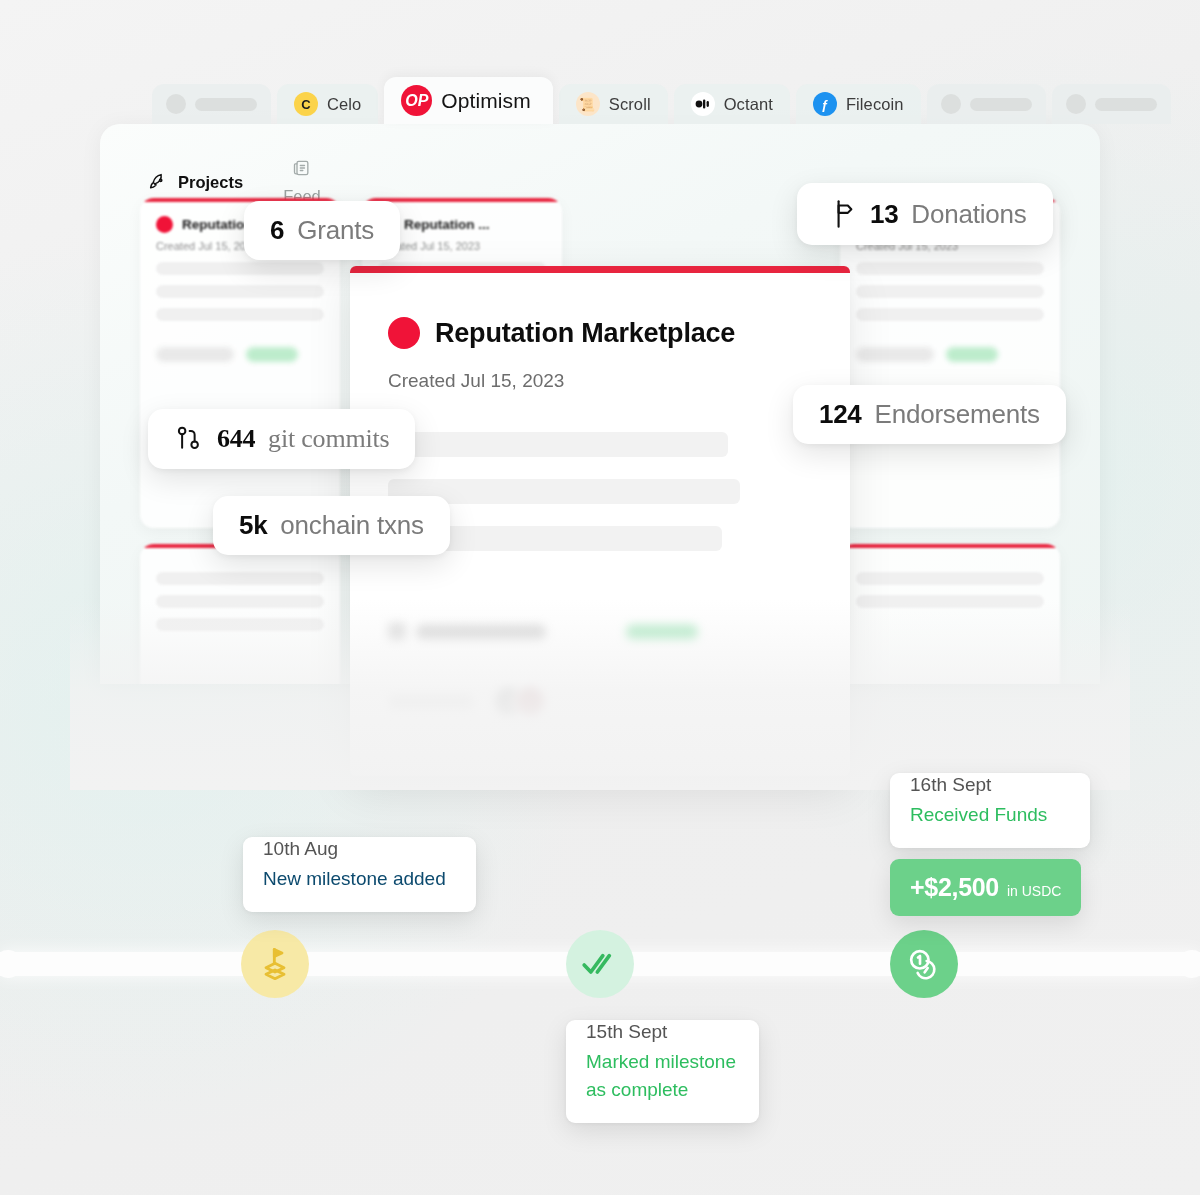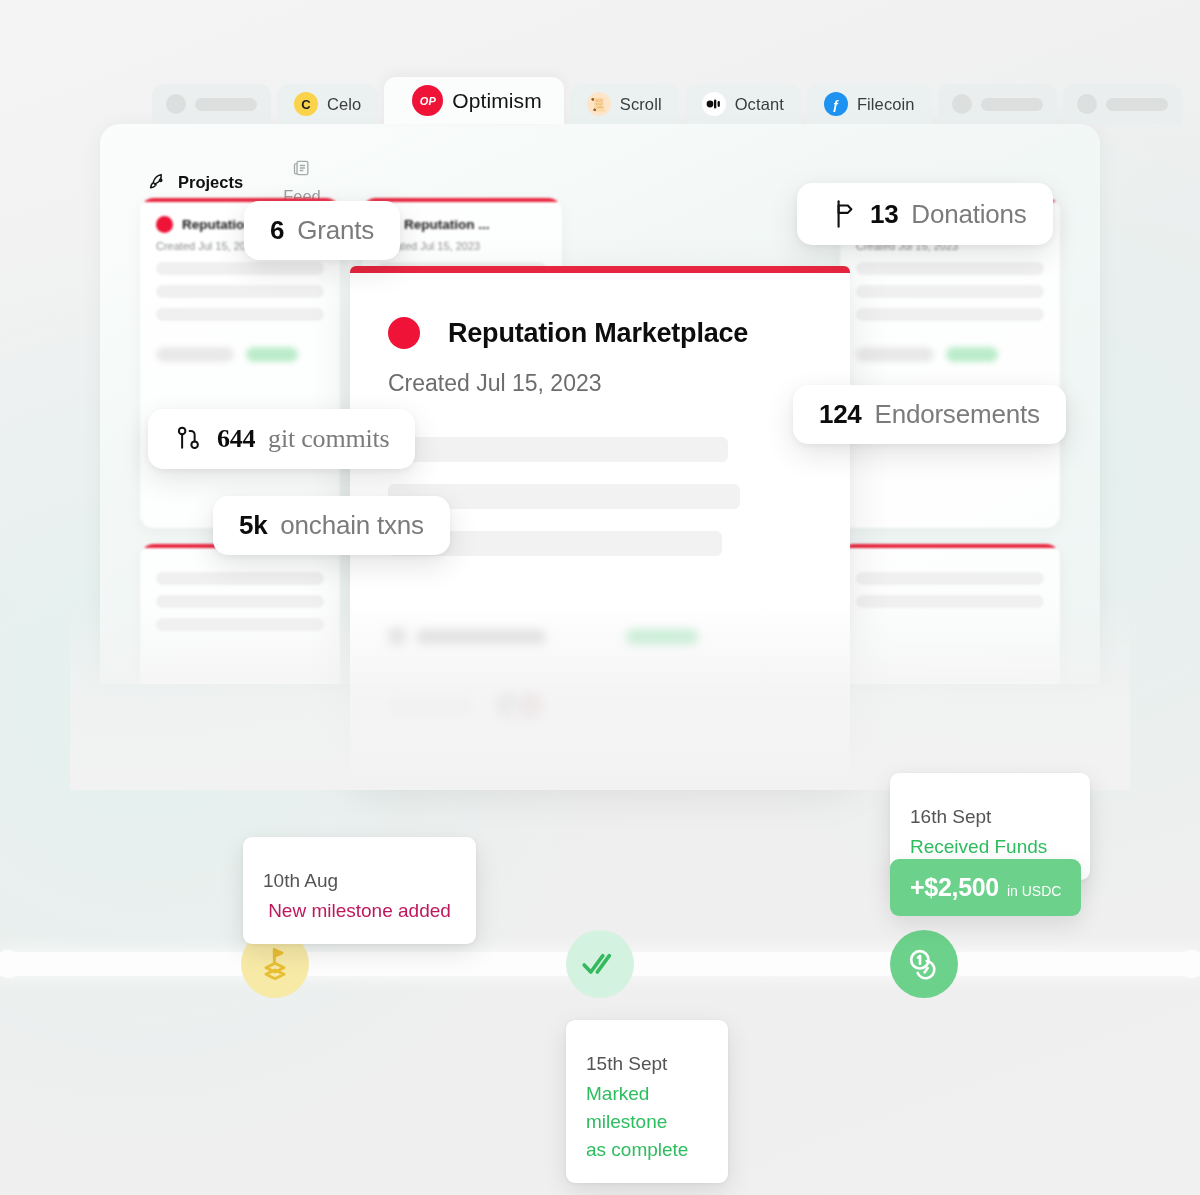--- a/index.html
+++ b/index.html
@@ -42,21 +42,21 @@
     height: 47px;
     background: #fbfcfc;
     padding: 0 22px 0 17px;
     font-size: 21px; font-weight: 400; color: #141414;
     box-shadow: 0 -3px 12px rgba(0,0,0,0.045);
     z-index: 3;
   }
   .tabicon { width: 24px; height: 24px; border-radius: 50%; flex: none;
     display: flex; align-items: center; justify-content: center;
     font-size: 11px; font-weight: 700; color: #fff; }
-  .tab.active .tabicon { width: 31px; height: 31px; font-size: 11px; margin-left: 11px; }
+  .tab.active .tabicon { width: 31px; height: 31px; font-size: 16px; }
   .ic-celo { background: #fbd34a; color: #1c1c1c; font-weight: 800; font-size: 13px; }
   .ic-op { background: #f01338; font-style: italic; }
   .ic-scroll { background: #fce5c8; color: #8a5a2b; font-size: 13px; }
   .ic-octant { background: #ffffff; color: #111; font-size: 13px; }
   .ic-fil { background: #1d92f0; font-size: 13px; }
   .ghost-dot { width: 20px; height: 20px; border-radius: 50%; background: #dcdfde; flex: none; }
   .ghost-bar { width: 62px; height: 13px; border-radius: 7px; background: #dcdfde; }
 
   
   #appwin {
@@ -108,24 +108,24 @@
     position: absolute; left: 350px; top: 266px;
     width: 500px; height: 510px;
     background: #ffffff;
     border-radius: 6px;
     box-shadow: 0 14px 48px rgba(0,0,0,0.09), 0 2px 8px rgba(0,0,0,0.04);
     z-index: 12;
     overflow: hidden;
   }
   #fgcard .topbar { height: 7px; background: #e8253f; width: 100%; }
   #fgcard .inner { padding: 44px 38px 0 38px; }
-  #fg-head { display: flex; align-items: center; gap: 28px; }
+  #fg-head { display: flex; align-items: center; gap: 15px; }
   #fg-dot { width: 32px; height: 32px; border-radius: 50%; background: #f01338; flex:none; }
   #fg-title { font-size: 27px; font-weight: 700; color: #0d0d0d; letter-spacing: -.2px; }
-  #fg-created { margin-top: 21px; font-size: 23px; color: #6d6d6d; }
+  #fg-created { margin-top: 21px; font-size: 19px; color: #6d6d6d; }
   #fg-lines { margin-top: 40px; }
   #fg-lines .ln { height: 25px; border-radius: 6px; background: #f2f2f2; margin-bottom: 22px; }
   #fg-tags { display: flex; gap: 80px; margin-top: 72px; filter: blur(5px); }
   .ftag { display:flex; align-items:center; gap:10px; }
   .ftag .tico { width: 18px; height: 18px; border-radius: 4px; background:#c9c9c9; }
   .ftag .tlbl { height: 15px; width: 130px; border-radius: 7px; background:#bfbfbf; }
   .ftag.green .tlbl { width: 72px; background:#7fdca0; }
   #fg-built { display:flex; align-items:center; gap: 18px; margin-top: 44px; filter: blur(5px); }
   #fg-built .blbl { width: 86px; height: 15px; border-radius:7px; background:#bbbbbb; }
   #fg-built .avs { display:flex; }
@@ -182,31 +182,31 @@
     z-index: 22;
   }
   #node-milestone { left: 241px; top: 930px; background: #f7e9a6; }
   #node-check     { left: 566px; top: 930px; background: #d4f2e0; }
   #node-funds     { left: 890px; top: 930px; background: #6cd18a; }
 
   .tlcard {
     position: absolute;
     background: #ffffff;
     border-radius: 9px;
-    padding: 33px 20px 19px 20px;
+    padding: 1px 20px 19px 20px;
     box-shadow: 0 8px 26px rgba(0,0,0,0.10), 0 1px 4px rgba(0,0,0,0.05);
     z-index: 24;
   }
   .tlcard .date { font-size: 19px; color: #545454; }
   .tlcard .act  { font-size: 19px; margin-top: 5px; line-height: 1.48; }
-  .act.yellow { color: #be185d; text-align: center; }
+  .act.yellow { color: #0c4a6e; }
   .act.green  { color: #2dbd5f; }
 
   #c-aug   { left: 243px; top: 837px; width: 233px; }
-  #c-sept15{ left: 566px; top: 1020px; width: 162px; }
+  #c-sept15{ left: 566px; top: 1020px; width: 193px; }
   #c-sept16{ left: 890px; top: 773px; width: 200px; }
 
   #amount-pill {
     position: absolute; left: 890px; top: 859px;
     background: #6cd18a; color: #ffffff;
     border-radius: 9px; padding: 14px 20px;
     display: flex; align-items: baseline; gap: 8px;
     box-shadow: 0 8px 24px rgba(0,0,0,0.10);
     z-index: 24;
   }

